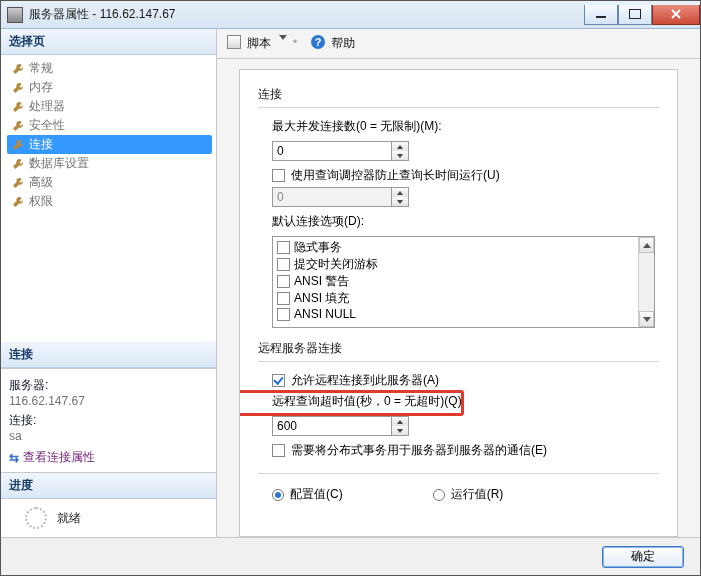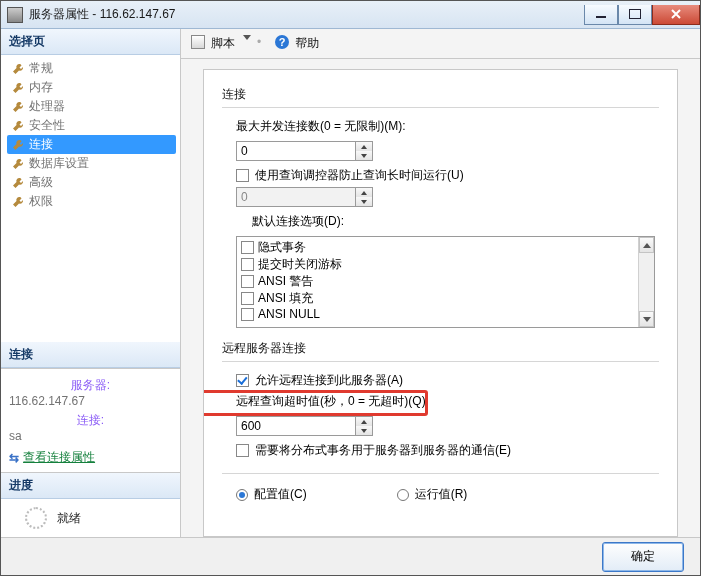--- a/index.html
+++ b/index.html
@@ -15,33 +15,33 @@
   .winbtns { display: flex; }
   .winbtn { width: 34px; height: 20px; margin-left: 0; display:flex;align-items:center;justify-content:center; border:1px solid #6a88aa; border-top:none; background:linear-gradient(#f7fbff,#d4e4f5); color:#223; }
   .winbtn.min::before { content:""; width:10px; height:2px; background:#223; margin-top:6px; }
   .winbtn.max::before { content:""; width:10px; height:8px; border:1px solid #223; }
   .winbtn.close { background: linear-gradient(#e78b7d,#cc4a36); border-color:#8b2c1c; color:#fff; width:48px; }
   .winbtn.close svg path{stroke:#fff;stroke-width:2;}
 
   .client { display:flex; height: 508px; }
 
   
-  .left { width: 180px; border-right: 1px solid #c8c8c8; display:flex; flex-direction:column; background:#fff; }
+  .left { width: 216px; border-right: 1px solid #c8c8c8; display:flex; flex-direction:column; background:#fff; }
   .pane-hdr { background: linear-gradient(#f0f6fd,#dbe8f6); border-bottom: 1px solid #b8cde4; padding: 4px 8px; font-weight: bold; color:#163a66; }
   .tree { flex: 0 0 auto; padding: 4px 4px 8px 6px; }
   .tree-item { display:flex; align-items:center; padding: 1px 4px; border-radius:2px; cursor:default;}
   .tree-item .wrench { margin-right:4px; display:inline-flex;}
   .tree-item span.lbl { color:#737373; }
   .tree-item.selected { background:#3399ff; }
   .tree-item.selected span.lbl{ color:#fff; }
 
   .conn-pane { border-top:1px solid #c8c8c8; padding:6px 8px; }
-  .conn-pane .label { color:#8b5cf6; margin-top:2px;text-align:center; }
+  .conn-pane .label { color:#0f172a; margin-top:2px; }
   .conn-pane .val { color:#737373; margin-bottom:4px; }
-  .link { color:#15803d; text-decoration: underline; cursor:pointer; }
+  .link { color:#701a75; cursor:pointer; }
   .linkrow { display:flex; align-items:center; margin-top:6px;}
   .linkicon { margin-right:4px; color:#3a72c7; font-weight:bold; }
 
   .prog-pane { border-top:1px solid #c8c8c8; }
   .prog-body { display:flex; align-items:center; padding:8px;margin-left:16px; }
   .spinner { width:22px;height:22px;border:2px dotted #bcbcbc;border-radius:50%;margin-right:10px;}
   .prog-body span{color:#222;}
 
   
   .right { flex:1; display:flex; flex-direction:column; background:#f4f4f4;}
@@ -78,21 +78,21 @@
   .list-item{display:flex;align-items:center;padding:0 0;}
   .list-item .cb{margin-right:4px;}
   .redbox{position:absolute;border:3px solid #e03a2f;border-radius:3px;pointer-events:none;}
 
   .radio-inline{display:flex;gap:90px;margin:12px 0 0 14px;}
   .radio{display:flex;align-items:center;}
   .radio .r{width:12px;height:12px;border:1px solid #777;border-radius:50%;margin-right:6px;display:flex;align-items:center;justify-content:center;background:#fff;}
   .radio .r.checked::before{content:"";width:6px;height:6px;border-radius:50%;background:#2b77d6;}
 
   .footer{height:38px;border-top:1px solid #c8c8c8;display:flex;justify-content:flex-end;align-items:center;padding:0 16px;gap:10px;background:#f0f0f0;}
-  .btn{min-width:82px;height:30px;border:1px solid #8aa2c0;background:linear-gradient(#fefefe,#e2ecf7);border-radius:3px;display:flex;align-items:center;justify-content:center;cursor:pointer;}
+  .btn{min-width:82px;height:22px;border:1px solid #8aa2c0;background:linear-gradient(#fefefe,#e2ecf7);border-radius:3px;display:flex;align-items:center;justify-content:center;cursor:pointer;}
   .btn.default{border-color:#3c78c8;box-shadow:0 0 0 1px #8db7e9 inset;}
 </style>
 </head>
 <body>
 
 <div class="titlebar">
   <div class="app-icon"></div>
   <div class="title-text">服务器属性 - 116.62.147.67</div>
   <div class="winbtns">
     <div class="winbtn min"></div>
@@ -232,21 +232,21 @@
           <span>使用查询调控器防止查询长时间运行(U)</span>
         </div>
         <div class="row">
           <input class="spin-input disabled" disabled="" value="0" style="">
           <div class="spin-btns">
             <div class="spin-btn up"></div>
             <div class="spin-btn down"></div>
           </div>
         </div>
 
-        <div class="row" style="margin-top:6px;margin-left:30px;">
+        <div class="row" style="margin-top:6px;margin-left:14px;">
           <span>默认连接选项(D):</span>
         </div>
         <div class="listbox">
           <div class="inner">
             <div class="list-item">
                 <div class="cb"></div>
                 <span>隐式事务</span>
               </div>
             <div class="list-item">
                 <div class="cb"></div>

